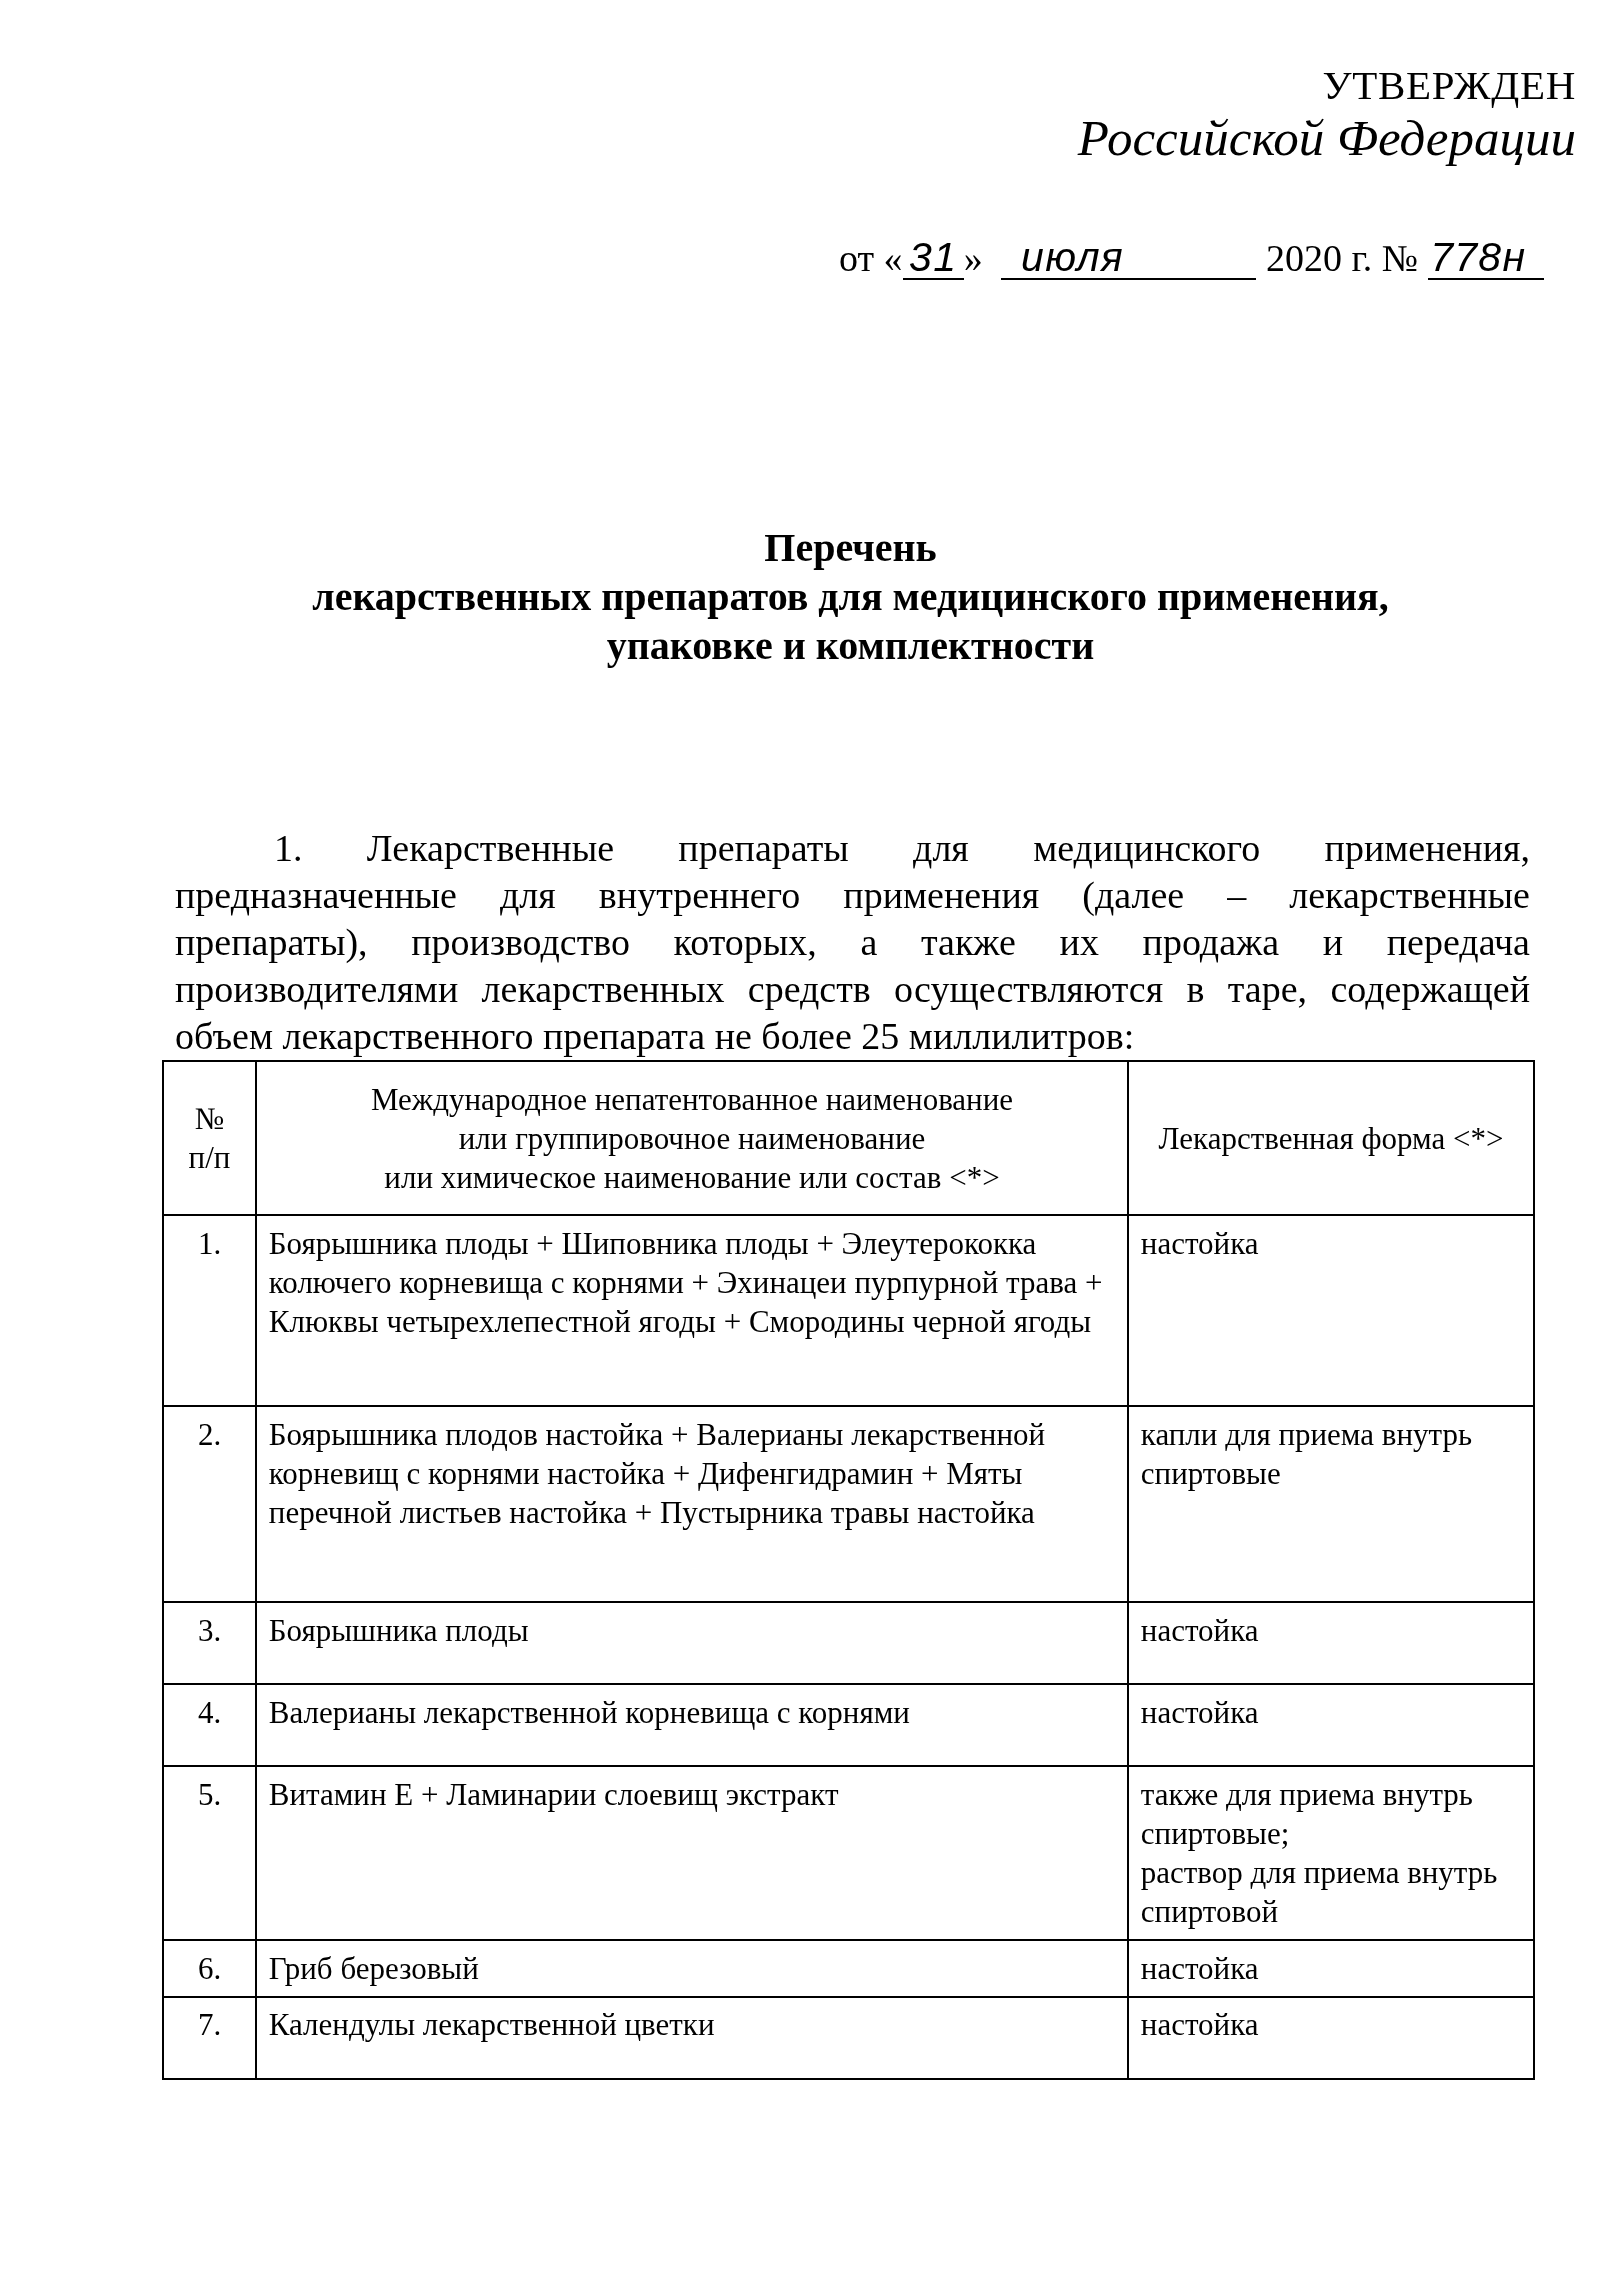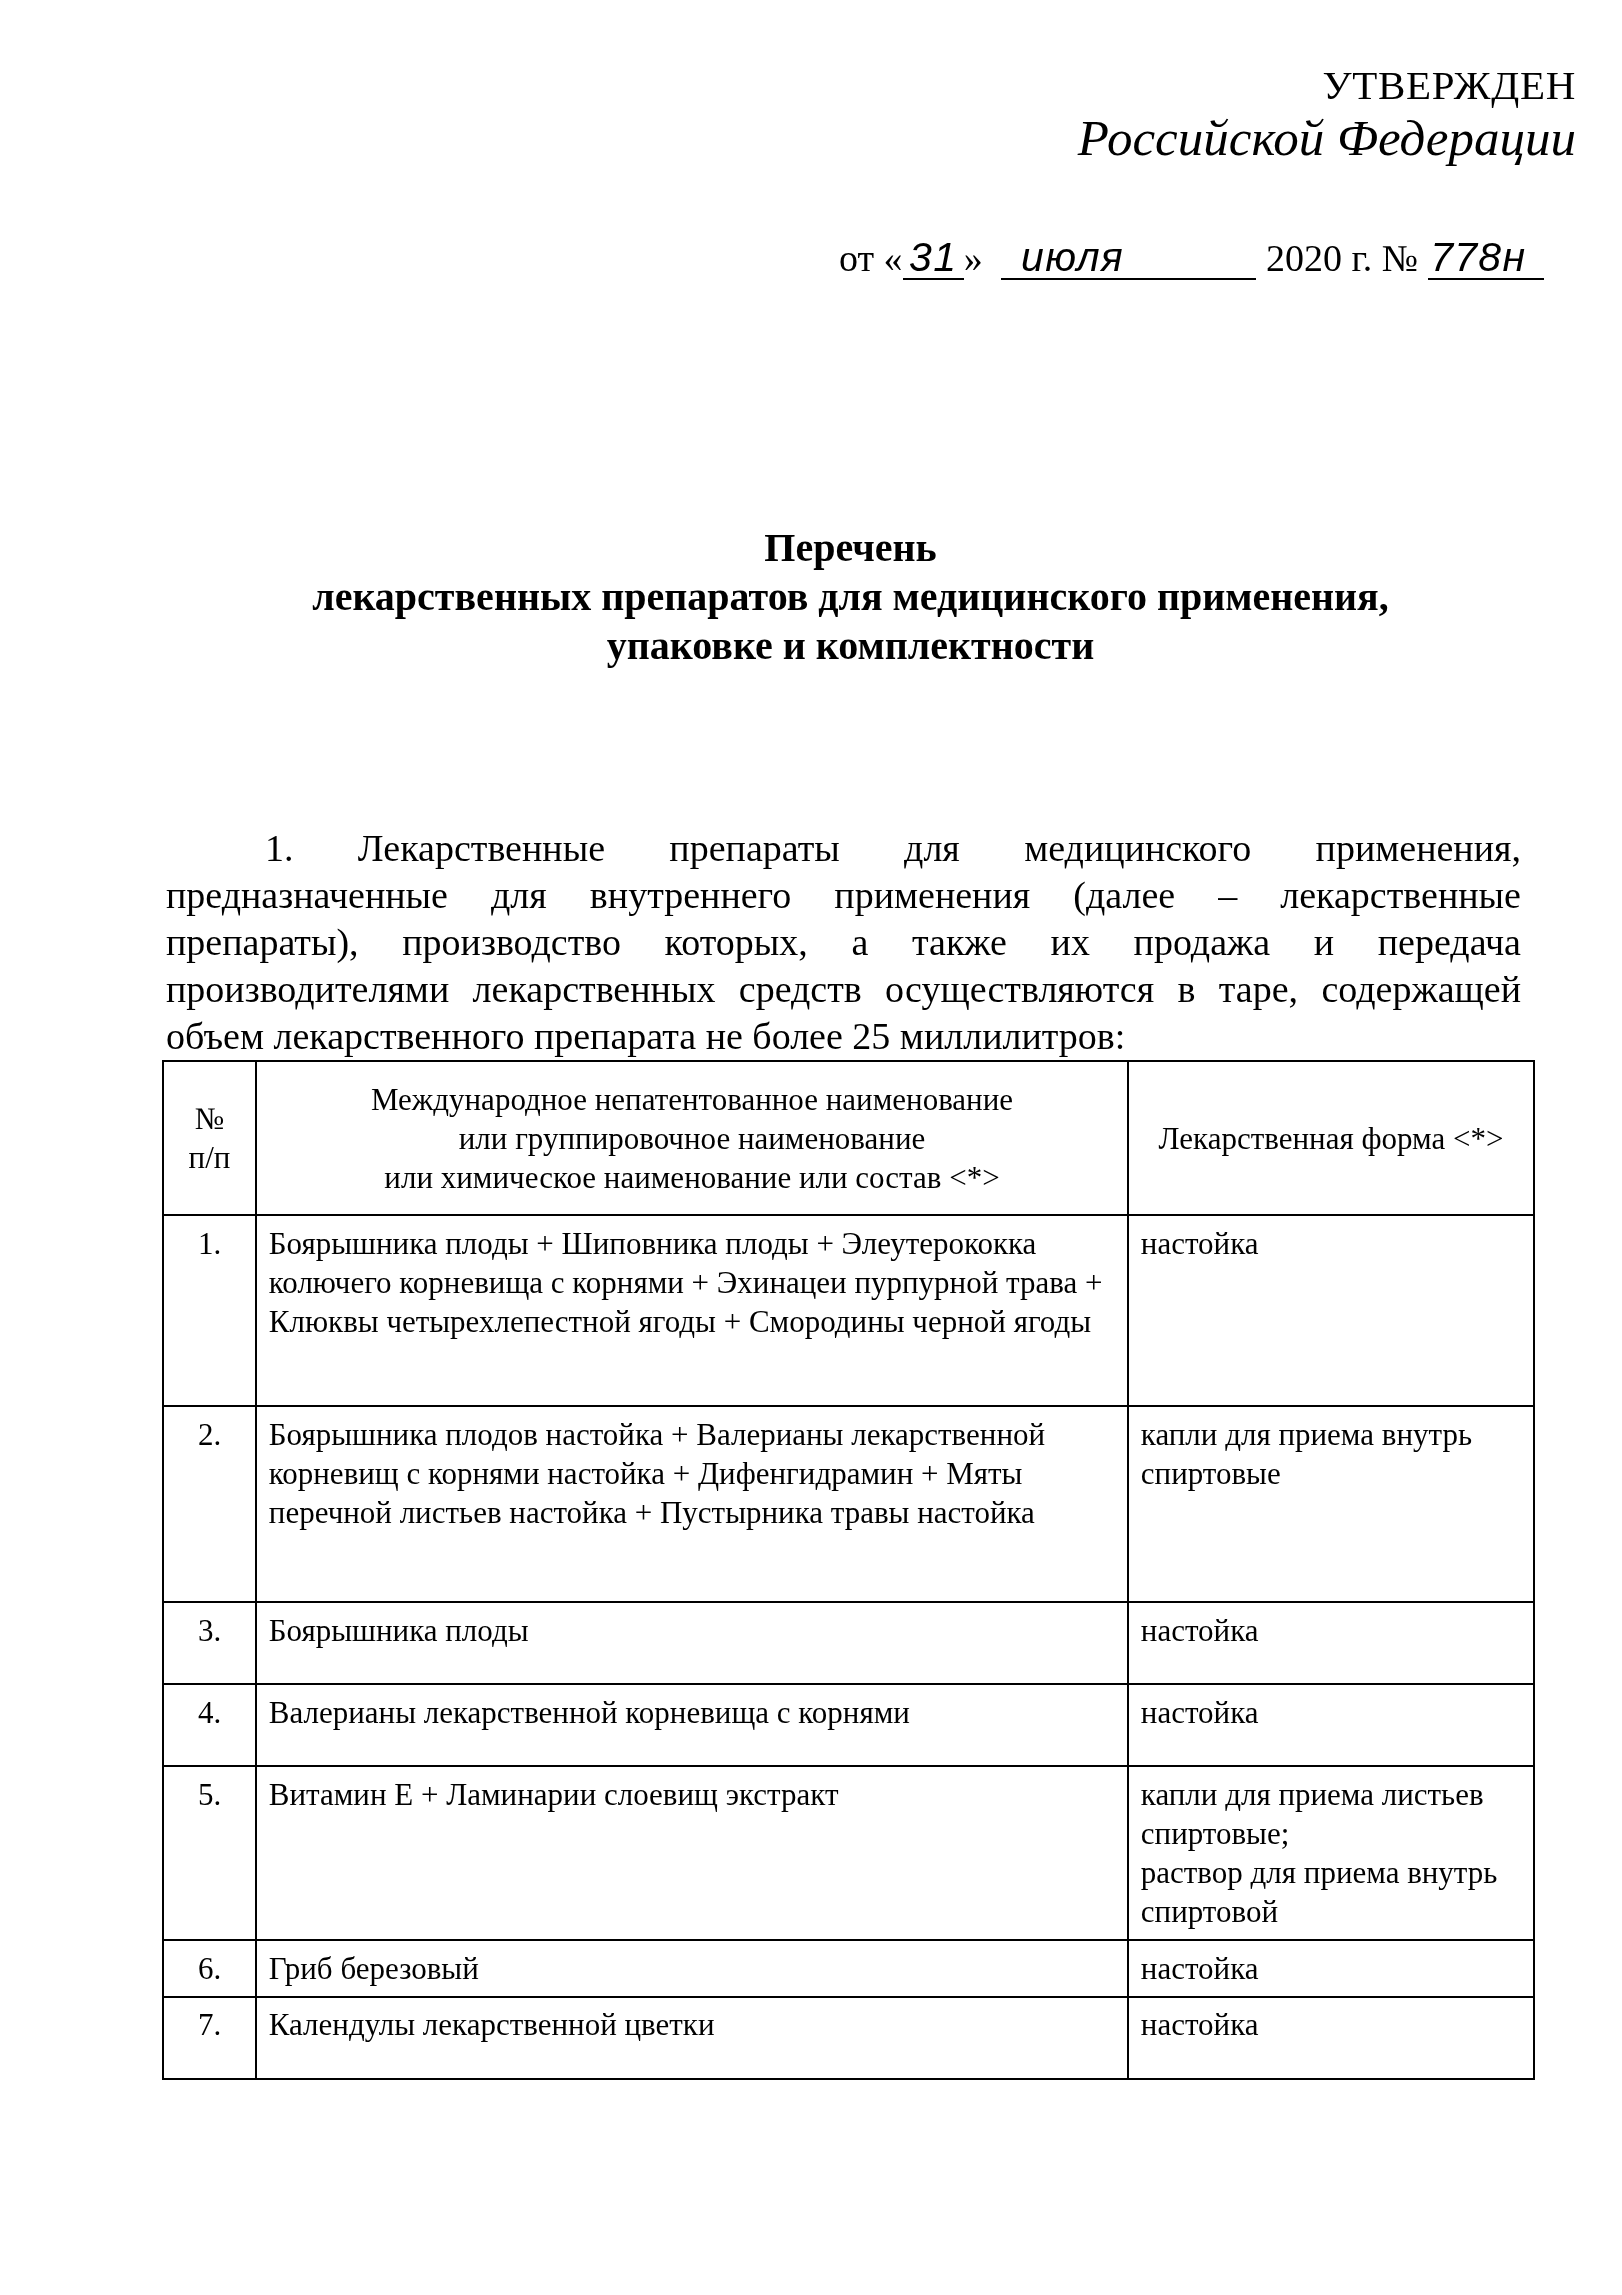--- a/index.html
+++ b/index.html
@@ -26,21 +26,21 @@
   }
   .hand.day { width: 56px; }
   .hand.month { width: 255px; margin-left: 9.2px; text-align: left; padding-left: 19.6px; box-sizing: border-box; }
   .hand.num { width: 111px; text-align: left; }
 
   .title {
     position: absolute; left: 157px; top: 523px; width: 1387px;
     text-align: center; font-weight: bold; font-size: 40px; line-height: 49px;
   }
   .para {
-    position: absolute; left: 166px; top: 782px; width: 1355px;
+    position: absolute; left: 175px; top: 782px; width: 1355px;
     font-size: 38px; line-height: 47px; text-align: justify;
     text-indent: 99px;
     margin-top: 43px;
   }
   table.meds {
     position: absolute; left: 162px; top: 1060px; width: 1371px;
     border-collapse: collapse; font-size: 31px; line-height: 39px;
     table-layout: fixed;
   }
   table.meds td, table.meds th {
@@ -130,21 +130,21 @@
       <td class="num">4.</td>
       <td>Валерианы лекарственной корневища с корнями</td>
       <td>
           <span class="line">настойка</span>
         </td>
     </tr>
     <tr class="h5">
       <td class="num">5.</td>
       <td>Витамин Е + Ламинарии слоевищ экстракт</td>
       <td>
-        <span class="line">капли для приема листьев спиртовые;</span>
+        <span class="line">также для приема внутрь спиртовые;</span>
         <span class="line">раствор для приема внутрь спиртовой</span>
       </td>
     </tr>
     <tr class="h6">
       <td class="num">6.</td>
       <td>Гриб березовый</td>
       <td>
           <span class="line">настойка</span>
         </td>
     </tr>

